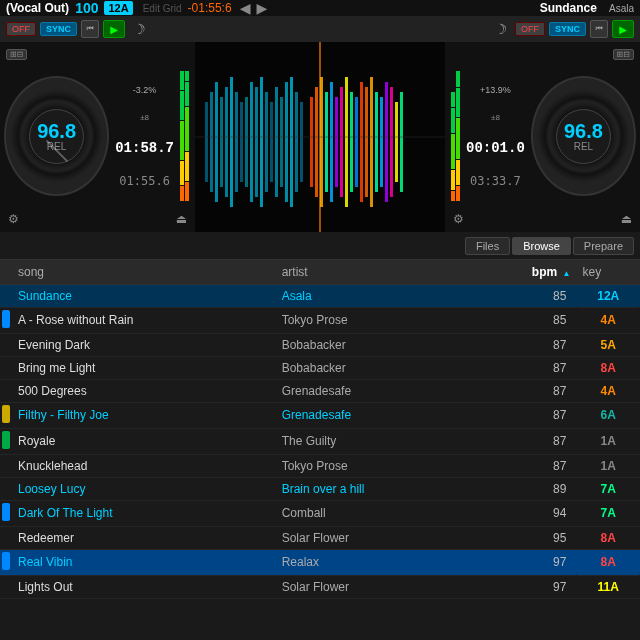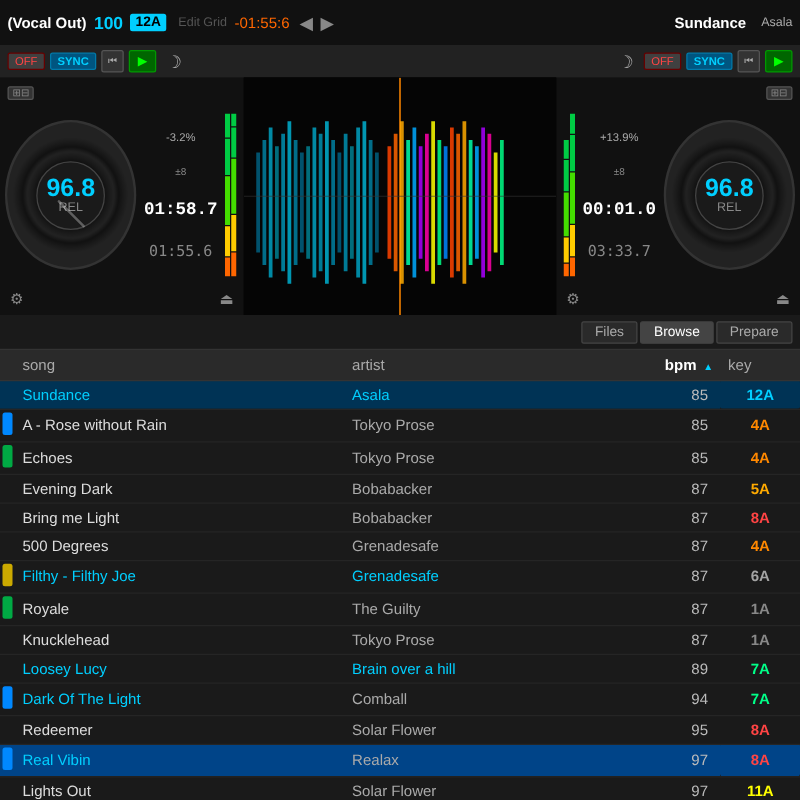--- a/index.html
+++ b/index.html
@@ -10,21 +10,21 @@
       font-family: Arial, sans-serif;
       color: #ccc;
       overflow: hidden;
     }
 
     
     .top-bar {
       display: flex;
       align-items: center;
       background: #111;
-      height: 36px;
+      height: 16px;
       padding: 0 6px;
       font-size: 11px;
       color: #ccc;
     }
     .top-bar-left { display: flex; align-items: center; gap: 6px; }
     .top-bar-right { display: flex; align-items: center; gap: 6px; margin-left: auto; }
     .track-name { color: #fff; font-weight: bold; font-size: 12px; }
     .track-bpm { color: #00cfff; font-size: 14px; font-weight: bold; }
     .track-key {
       background: #00cfff;
@@ -175,21 +175,21 @@
     .song-cyan { color: #00cfff; }
     .song-white { color: #ddd; }
     .artist-cyan { color: #00cfff; }
     .artist-white { color: #aaa; }
     .bpm-cell { color: #bbb; text-align: right; padding-right: 10px; }
     .key-cell { text-align: center; font-weight: bold; padding: 0 4px; border-radius: 2px; }
     .key-12a { color: #00cfff; }
     .key-4a { color: #ff8800; }
     .key-5a { color: #ffaa00; }
     .key-8a { color: #ff4444; }
-    .key-6a { color: #a3a3a3; margin-top: 30px; }
+    .key-6a { color: #14b8a6; margin-top: 30px; }
     .key-1a { color: #888; }
     .key-10a { color: #aa44ff; }
     .key-7a { color: #00ff88; }
     .key-11a { color: #ffff00; }
 
     .row-indicator {
       width: 8px;
       height: 18px;
       border-radius: 2px;
       display: inline-block;
@@ -420,27 +420,20 @@
             <td class="key-cell key-12a">12A</td>
           </tr>
           <tr>
             <td class="indicator-cell"><span class="row-indicator ind-blue"></span></td>
             <td class="song-white">A - Rose without Rain</td>
             <td class="artist-white">Tokyo Prose</td>
             <td class="bpm-cell">85</td>
             <td class="key-cell key-4a">4A</td>
           </tr>
           <tr>
-            <td class="indicator-cell"><span class="row-indicator ind-green"></span></td>
-            <td class="song-white">Echoes</td>
-            <td class="artist-white">Tokyo Prose</td>
-            <td class="bpm-cell">85</td>
-            <td class="key-cell key-4a">4A</td>
-          </tr>
-          <tr>
             <td class="indicator-cell"></td>
             <td class="song-white">Evening Dark</td>
             <td class="artist-white">Bobabacker</td>
             <td class="bpm-cell">87</td>
             <td class="key-cell key-5a">5A</td>
           </tr>
           <tr>
             <td class="indicator-cell"></td>
             <td class="song-white">Bring me Light</td>
             <td class="artist-white">Bobabacker</td>

